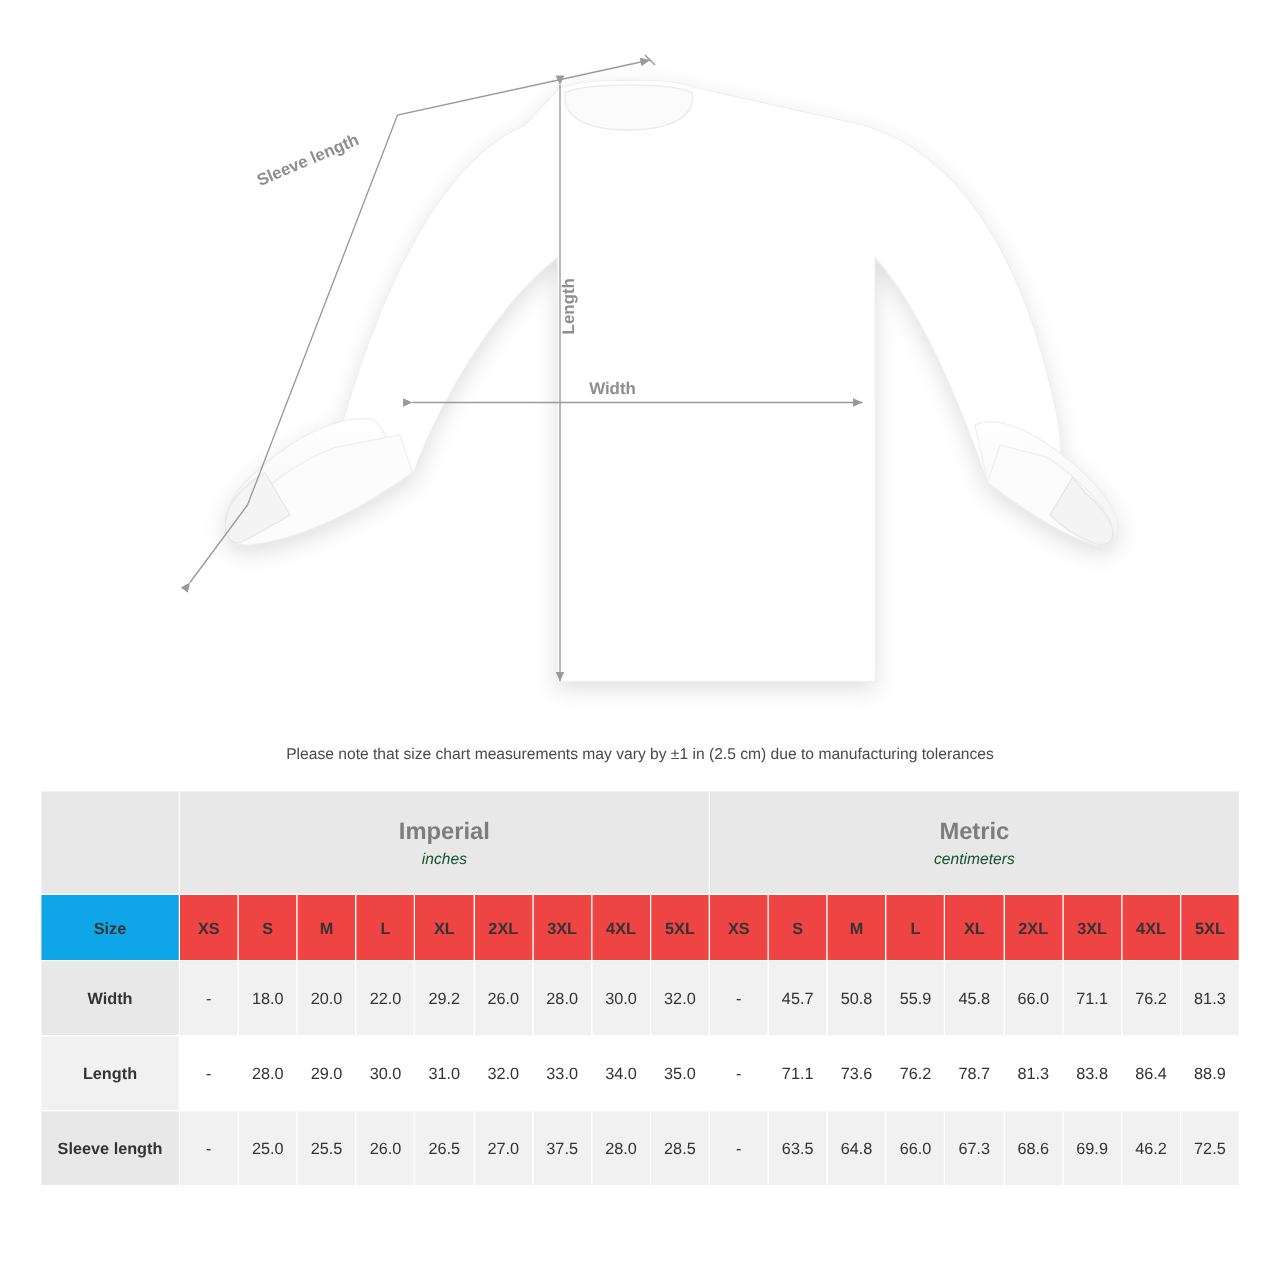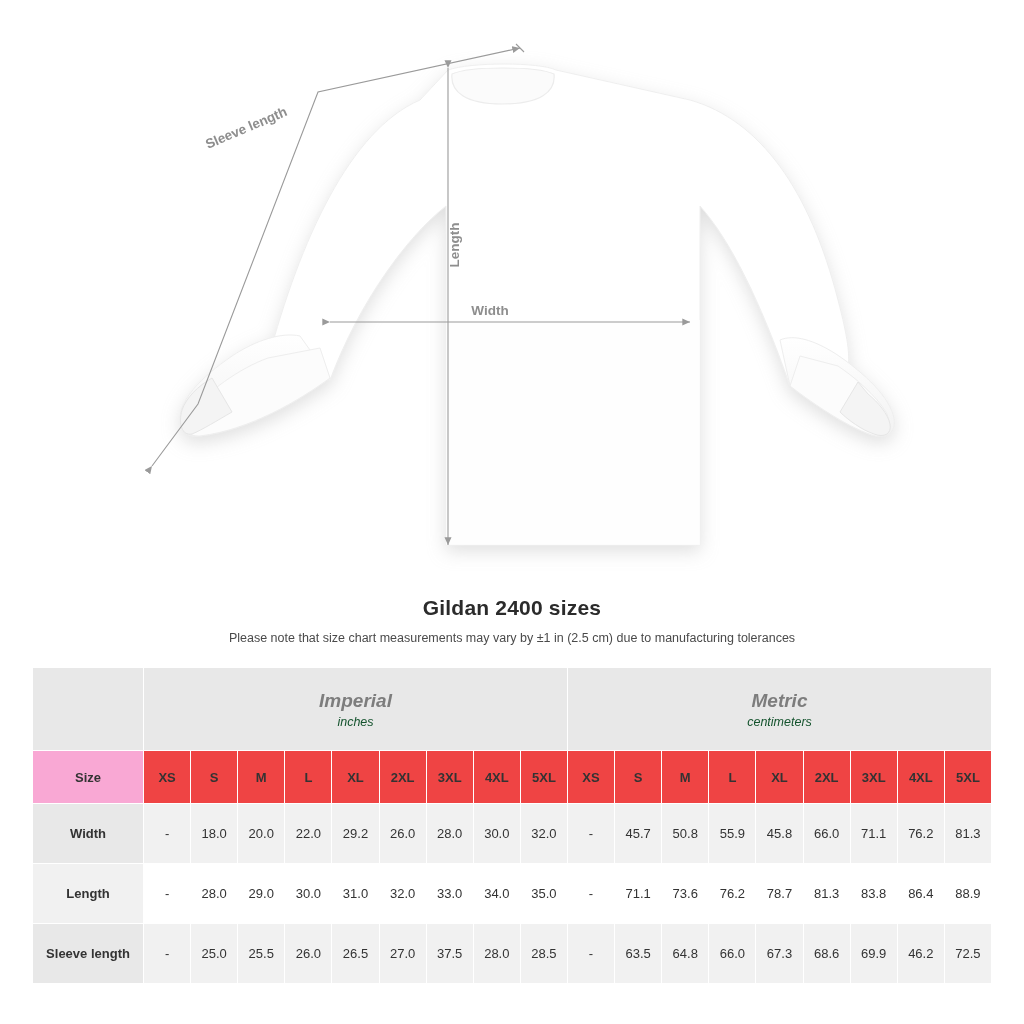--- a/index.html
+++ b/index.html
@@ -62,39 +62,38 @@
     padding: 0;
   }
   .unit-cell {
     background: #e8e8e8;
     height: 82px;
     vertical-align: middle;
   }
   .unit-name {
     font-size: 19px;
     font-weight: bold;
-    font-style: italic;
     color: #7d7d7d;
     line-height: 1.25;
   }
   .unit-sub {
     font-size: 12.5px;
     font-style: italic;
     color: #14532d;
     margin-top: 2px;
   }
   .hdr-row td {
     background: #ef4444;
     height: 52px;
     font-weight: bold;
     font-size: 13.5px;
     color: #333333;
   }
   .hdr-row td.label-col {
-    background: #f9a8d4;
+    background: #0ea5e9;
   }
   .data-row td {
     height: 59px;
     font-size: 13.5px;
   }
   .row-alt td { background: #f1f1f1; }
   .row-plain td { background: #ffffff; }
   .label-col {
     font-weight: bold;
     font-size: 13.5px;
@@ -195,21 +194,20 @@
 
     <g>
       <text id="lbl-sleeve" x="248" y="132" transform="rotate(-23 248 132)" font-family="Liberation Sans, sans-serif" font-size="13.5" font-weight="bold" fill="#8e8e8e" text-anchor="middle">Sleeve length</text>
       <text id="lbl-length" x="459" y="245" transform="rotate(-90 459 245)" font-family="Liberation Sans, sans-serif" font-size="13.5" font-weight="bold" fill="#8e8e8e" text-anchor="middle">Length</text>
       <text id="lbl-width" x="490" y="315" font-family="Liberation Sans, sans-serif" font-size="13.5" font-weight="bold" fill="#8e8e8e" text-anchor="middle">Width</text>
     </g>
   </svg>
 </div>
 
 <div class="title-block">
-  <div class="chart-title">Gildan 2400 sizes</div>
   <div class="chart-note">Please note that size chart measurements may vary by ±1 in (2.5 cm) due to manufacturing tolerances</div>
 </div>
 
 <div class="table-wrap">
   <table class="size-table">
     <tbody id="table-body">
         <tr>
           <td class="unit-cell label-col"></td>
           <td class="unit-cell" colspan="9">
             <div class="unit-name">Imperial</div>

